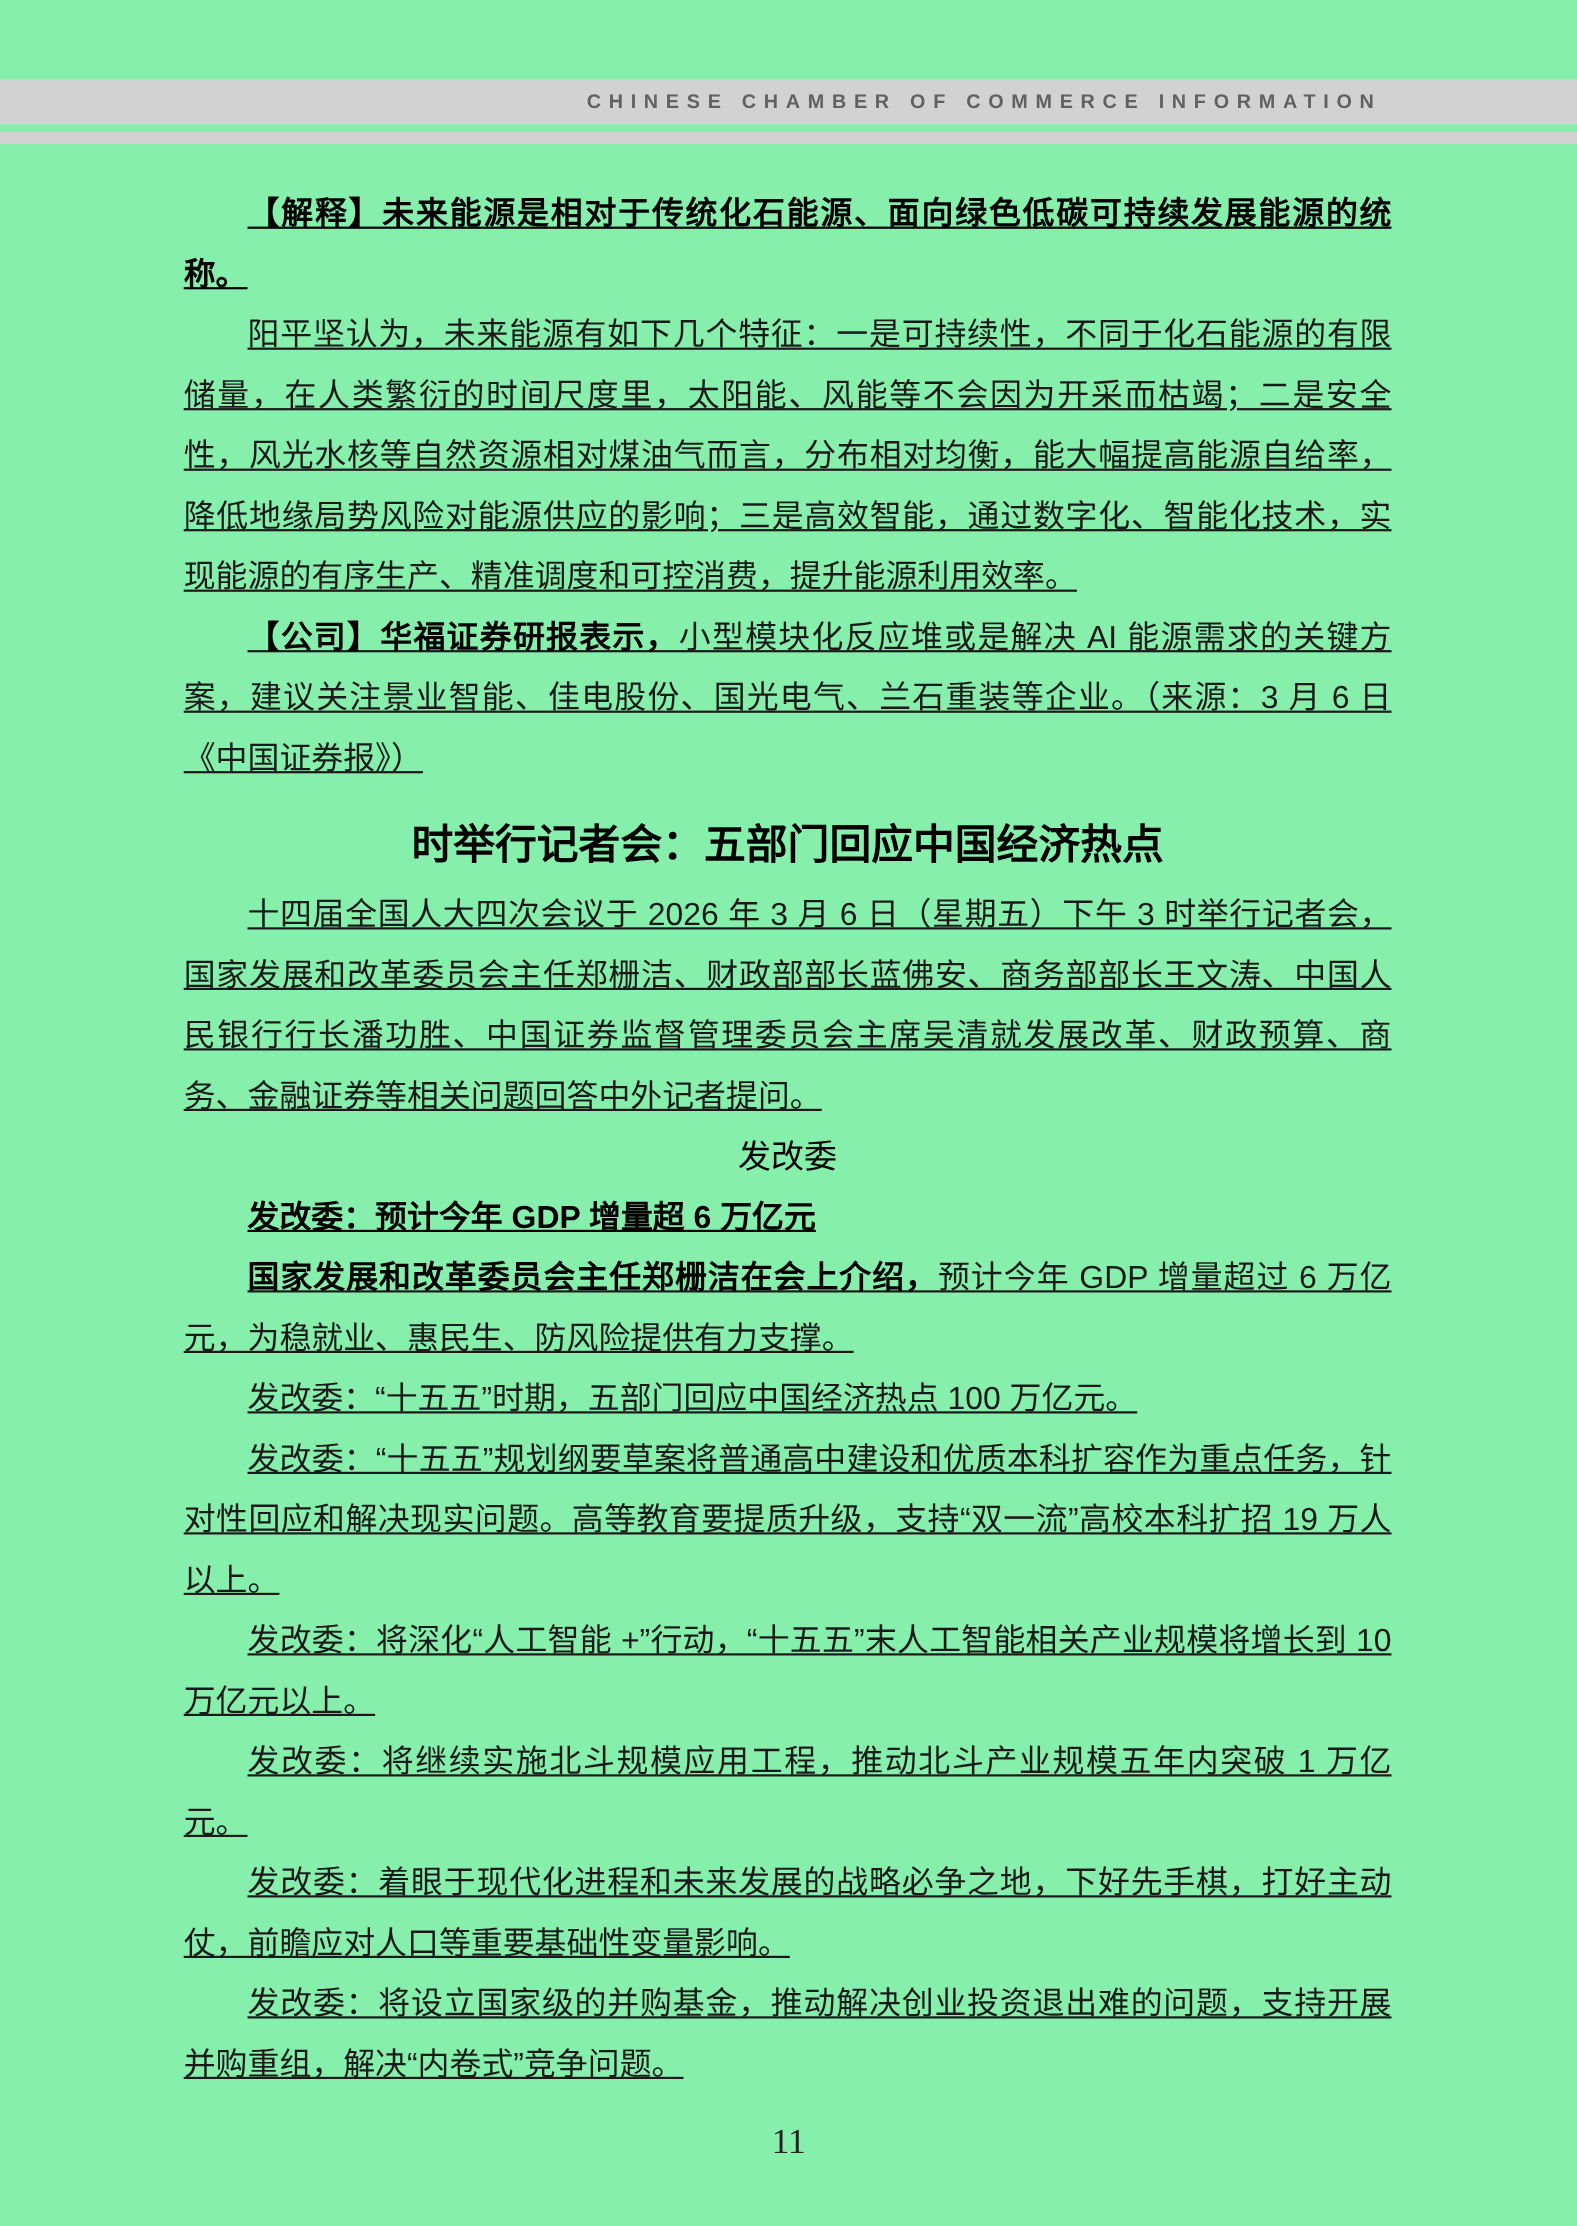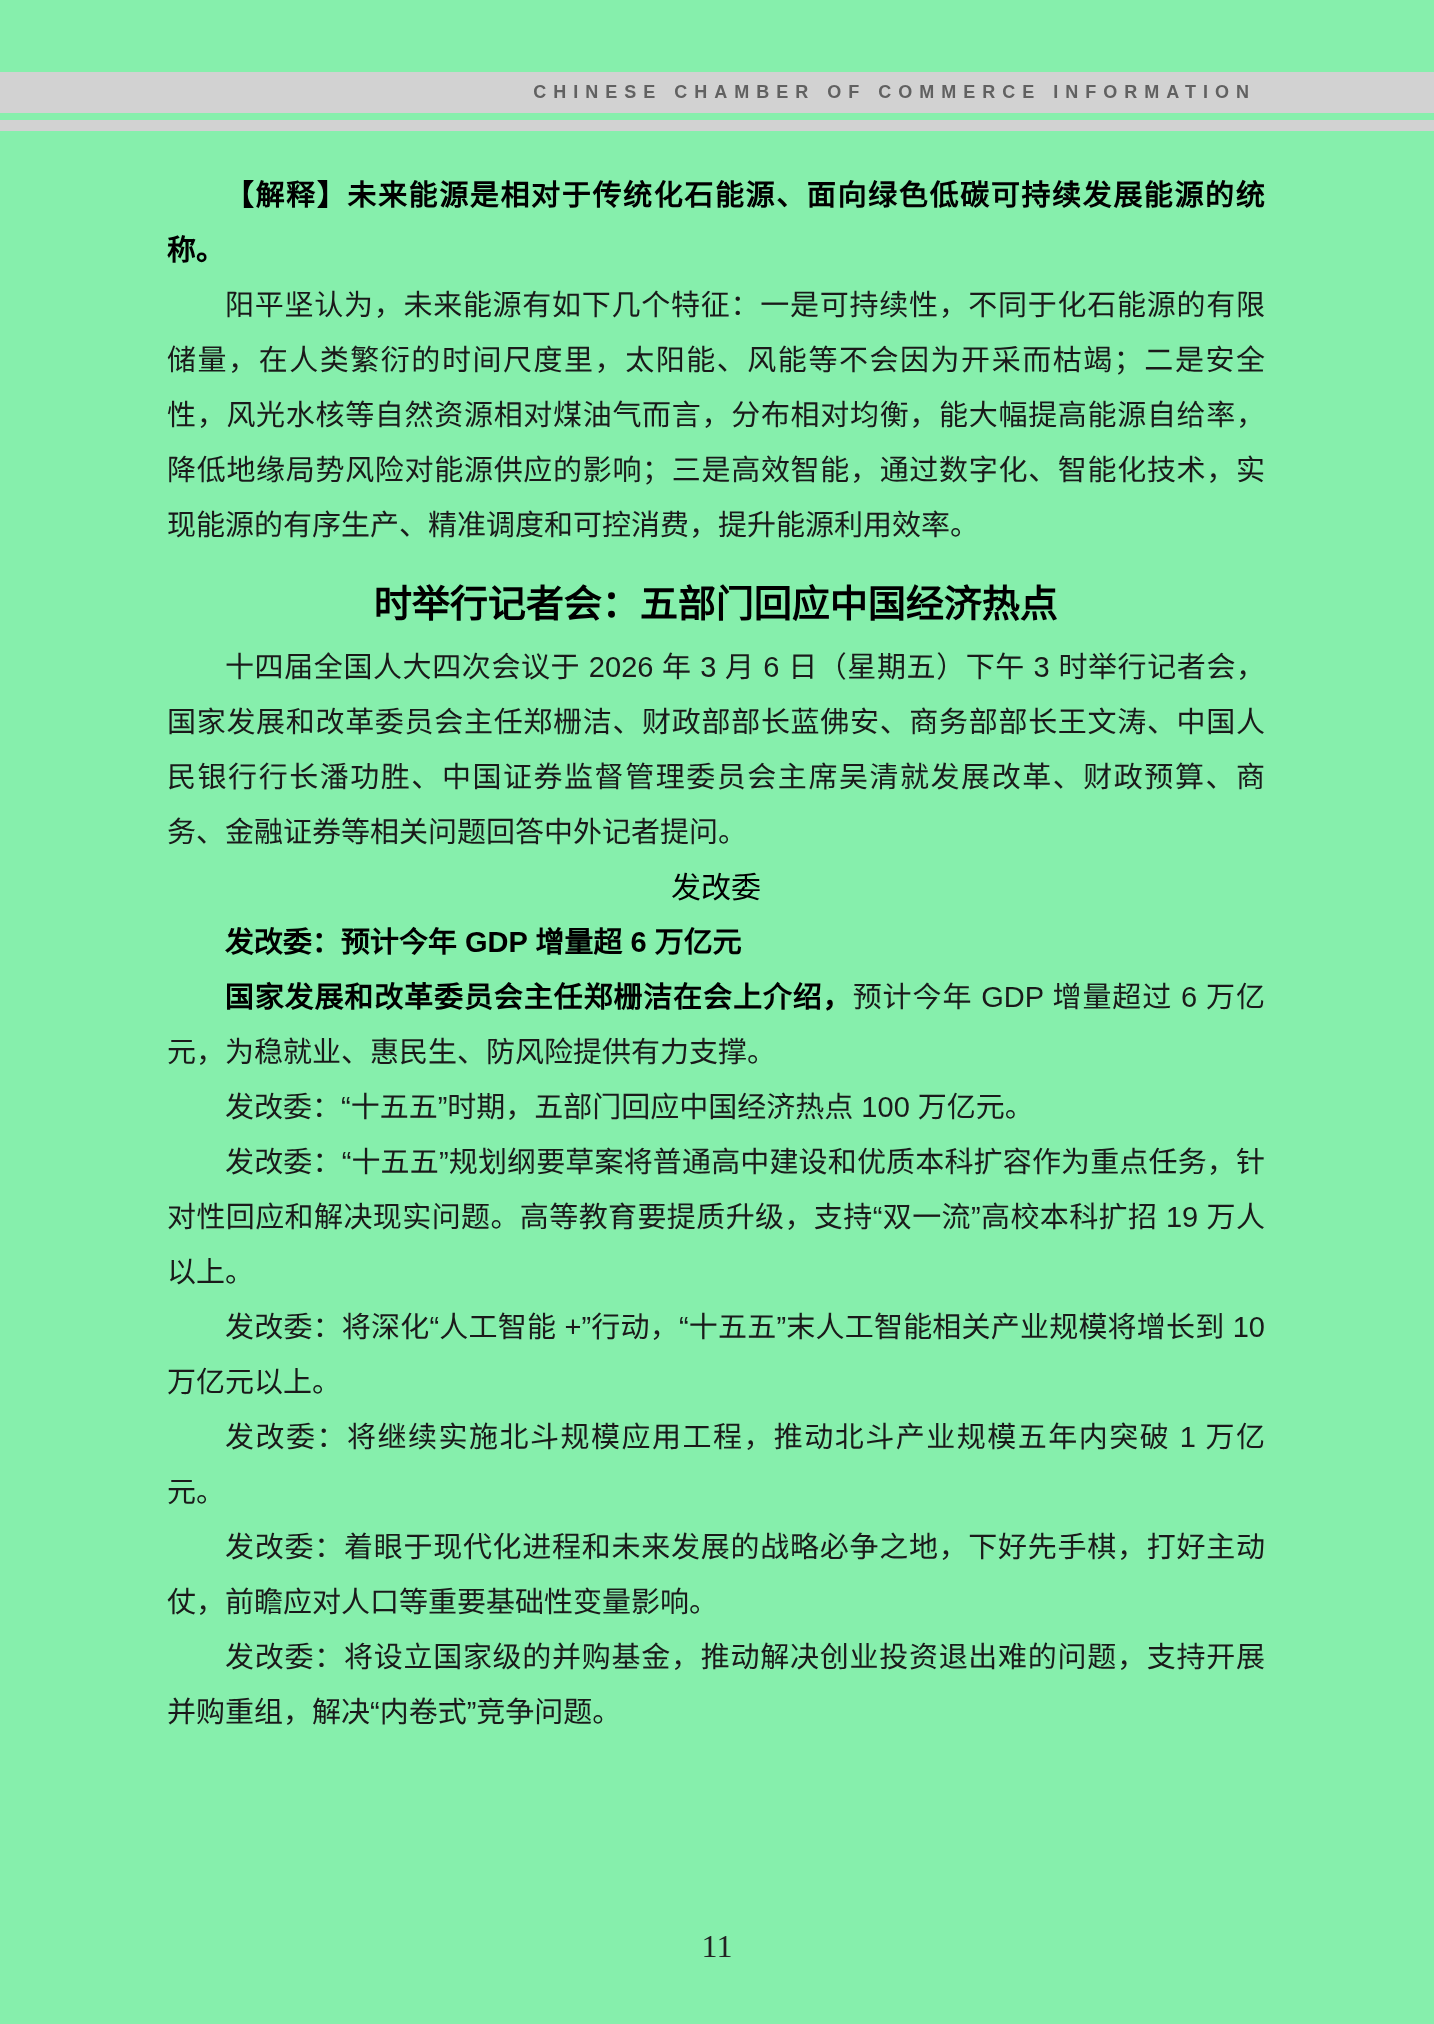--- a/index.html
+++ b/index.html
@@ -17,21 +17,21 @@
     white-space:nowrap;
   }
   .banner-thin {
     position:absolute; top:120px; left:0; width:100%; height:11px; background:#d2d2d2;
   }
   
   .content {
     position:absolute; left:167px; top:168px; width:1098px;
     font-size:29px; line-height:55px; text-align:justify; text-justify:inter-ideograph;
   }
-  .para { margin:0; text-indent:2em; }
+  .para { margin:0; text-indent:2em;text-decoration:underline; }
   .bold, .tag { font-weight:bold; color:#000; }
   .article-title {
     margin:24px 0 8px 0; padding:0; text-indent:0;
     font-size:38px; line-height:55px; text-align:center; font-weight:bold; color:#000;
   }
   .section-label {
     margin:0; padding:0; text-indent:0;
     font-size:30px; line-height:55px; text-align:center; font-weight:normal; color:#000;
   }
   .page-number {
@@ -49,20 +49,21 @@
   </div>
   <div class="banner-thin"></div>
 
   <div class="content">
 
     <p class="para bold">【解释】未来能源是相对于传统化石能源、面向绿色低碳可持续发展能源的统称。</p>
 
 
     <p class="para">阳平坚认为，未来能源有如下几个特征：一是可持续性，不同于化石能源的有限储量，在人类繁衍的时间尺度里，太阳能、风能等不会因为开采而枯竭；二是安全性，风光水核等自然资源相对煤油气而言，分布相对均衡，能大幅提高能源自给率，降低地缘局势风险对能源供应的影响；三是高效智能，通过数字化、智能化技术，实现能源的有序生产、精准调度和可控消费，提升能源利用效率。</p>
 
+    <p class="para"><span class="tag">【公司】华福证券研报表示，</span><span>小型模块化反应堆或是解决 AI 能源需求的关键方案，建议关注景业智能、佳电股份、国光电气、兰石重装等企业。（来源：3 月 6 日《中国证券报》）</span></p>
 
     <h1 class="article-title">时举行记者会：五部门回应中国经济热点</h1>
 
     <p class="para">十四届全国人大四次会议于 2026 年 3 月 6 日（星期五）下午 3 时举行记者会，国家发展和改革委员会主任郑栅洁、财政部部长蓝佛安、商务部部长王文涛、中国人民银行行长潘功胜、中国证券监督管理委员会主席吴清就发展改革、财政预算、商务、金融证券等相关问题回答中外记者提问。</p>
 
     <h2 class="section-label">发改委</h2>
 
     <p class="para bold">发改委：预计今年 GDP 增量超 6 万亿元</p>
 
     <p class="para"><span class="tag">国家发展和改革委员会主任郑栅洁在会上介绍，</span><span>预计今年 GDP 增量超过 6 万亿元，为稳就业、惠民生、防风险提供有力支撑。</span></p>

